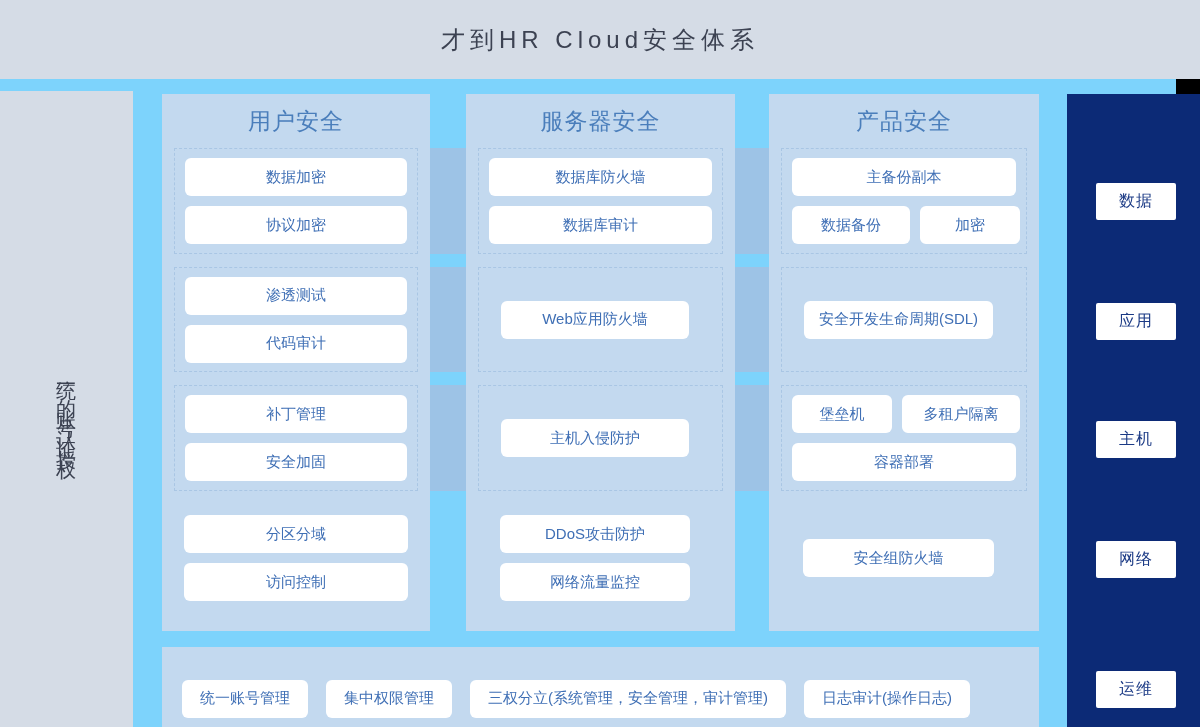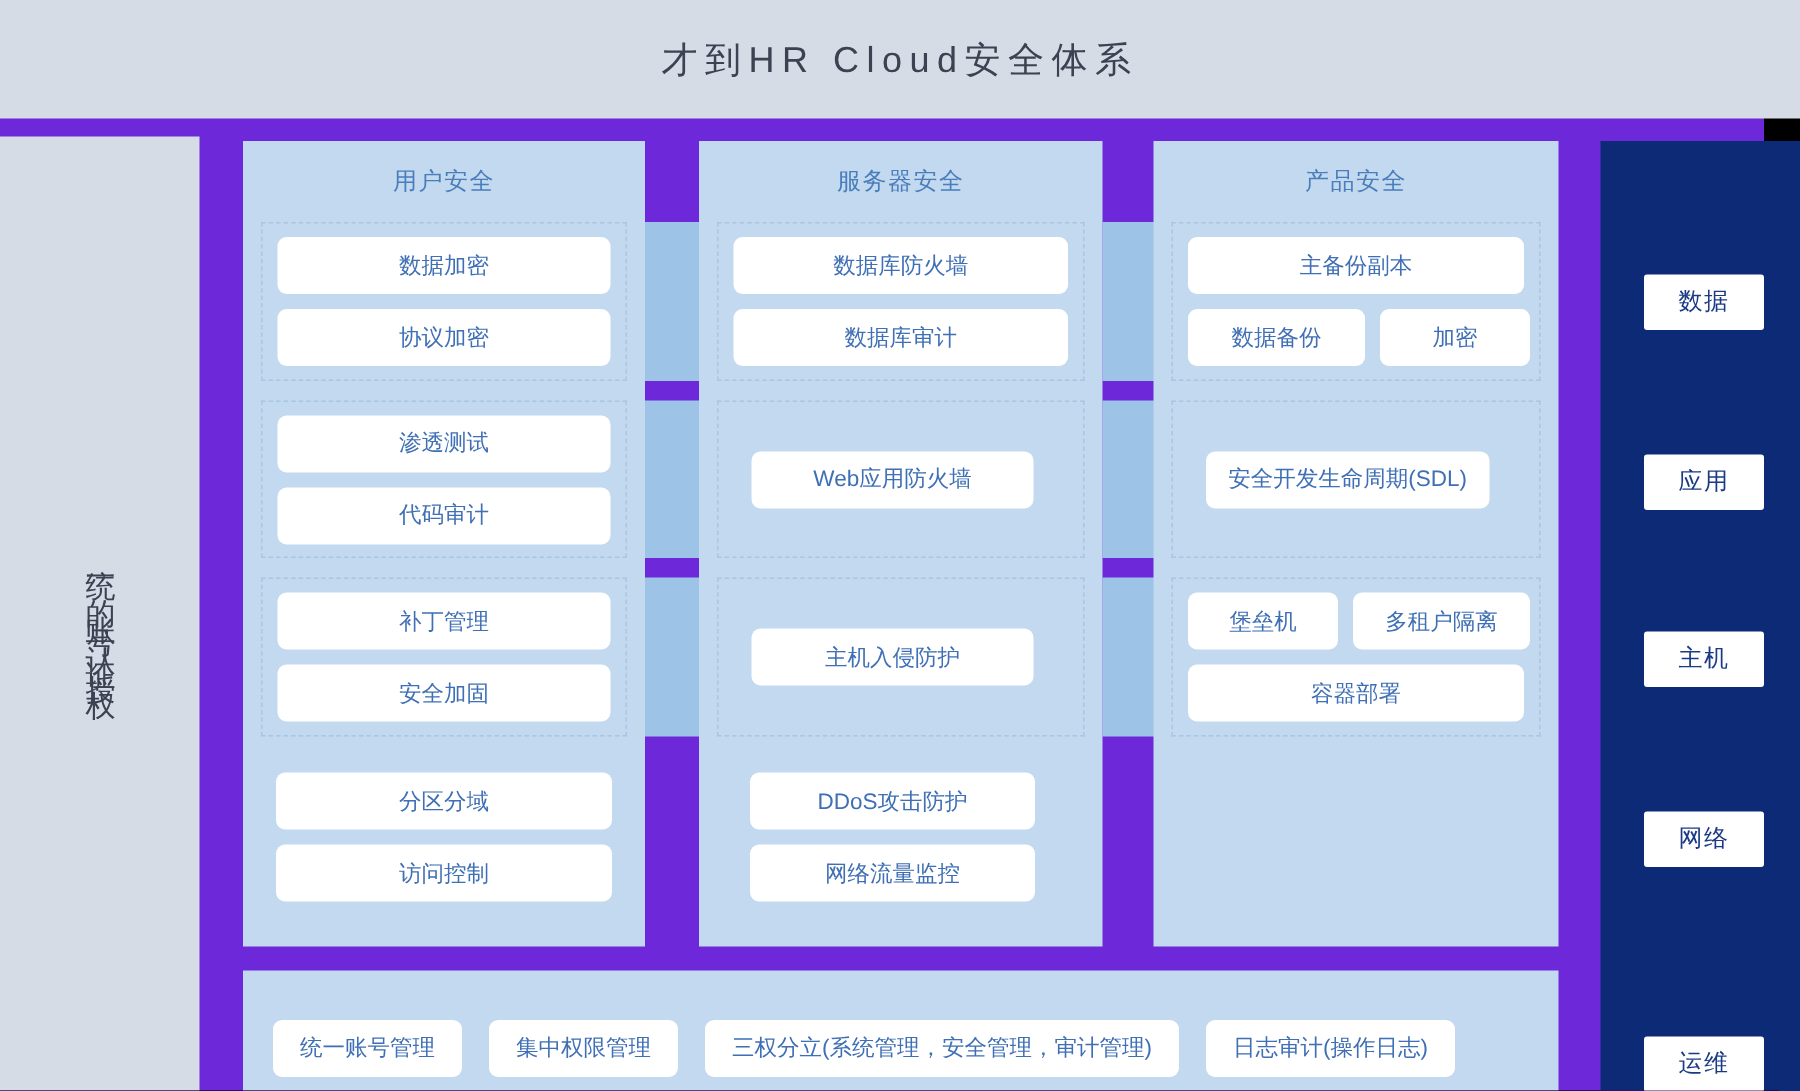--- a/index.html
+++ b/index.html
@@ -2,21 +2,21 @@
 <html><head>
 <meta charset="utf-8">
 <style>
   * { box-sizing: border-box; margin: 0; padding: 0; }
   html, body {
     width: 1200px; height: 727px;
     background: #000000;
     font-family: "Liberation Sans", "DejaVu Sans", sans-serif;
     overflow: hidden;
   }
-  #root { position: relative; width: 1176px; height: 727px; background: #6d28d9; }
+  #root { position: relative; width: 1176px; height: 727px; background: #7dd3fc; }
 
   
   .header {
     position: absolute; left: 0; top: 0; width: 1200px; height: 79px;
     background: #d5dce6;
     display: flex; align-items: center; justify-content: center;
   }
   .header-title {
     font-size: 24px; color: #3c4252; letter-spacing: 5px;
     font-weight: 400; white-space: nowrap;
@@ -38,21 +38,21 @@
   .col {
     position: absolute; top: 94px; height: 537px;
     background: #c3d9ef;
   }
   .col-1 { left: 162px; width: 268px; }
   .col-2 { left: 466px; width: 269px; }
   .col-3 { left: 769px; width: 270px; }
 
   .col-head {
     height: 54px; display: flex; align-items: center; justify-content: center;
-    font-size: 16px; color: #4a7ebb; letter-spacing: 1px;
+    font-size: 23px; color: #4a7ebb; letter-spacing: 1px;
   }
 
   
   .band {
     position: absolute; left: 12px; right: 12px;
     display: flex; flex-direction: column; justify-content: center;
   }
   .band.dashed { border: 1px dashed #a9c6e4; }
 
   .row-flex { display: flex; gap: 10px; padding: 0 10px; }
@@ -171,28 +171,31 @@
     <div class="band dashed" style="top:173px;height:105px;">
       <div class="chip inset">安全开发生命周期(SDL)</div>
     </div>
     <div class="band dashed" style="top:291px;height:106px;">
       <div class="row-flex">
         <div class="chip split wide-r">堡垒机</div>
         <div class="chip split wide-l">多租户隔离</div>
       </div>
       <div class="chip">容器部署</div>
     </div>
+    <div class="band" style="top:411px;height:106px;">
+      <div class="chip inset">安全组防火墙</div>
+    </div>
   </div>
 
   <div class="right-panel">
     <div class="pill" style="top:89px;">数据</div>
     <div class="pill" style="top:209px;">应用</div>
     <div class="pill" style="top:327px;">主机</div>
     <div class="pill" style="top:447px;">网络</div>
-    <div class="pill" style="top:577px;margin-top:20px;">运维</div>
+    <div class="pill" style="top:577px;">运维</div>
   </div>
 
   <div class="bottom-bar">
     <div class="bottom-chip">统一账号管理</div>
     <div class="bottom-chip">集中权限管理</div>
     <div class="bottom-chip">三权分立(系统管理，安全管理，审计管理)</div>
     <div class="bottom-chip">日志审计(操作日志)</div>
   </div>
 
 </div>

